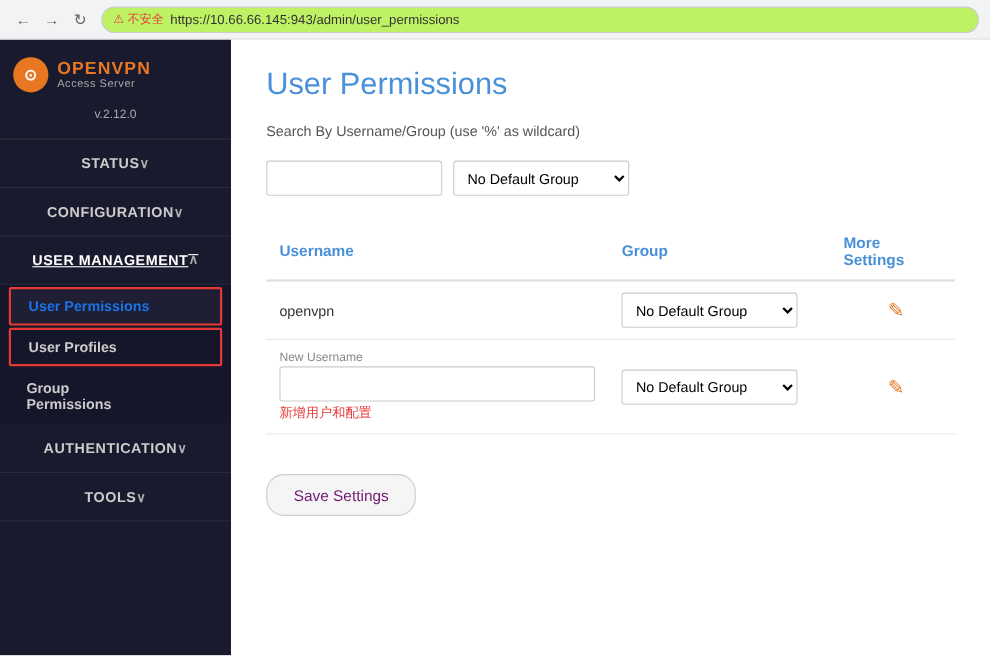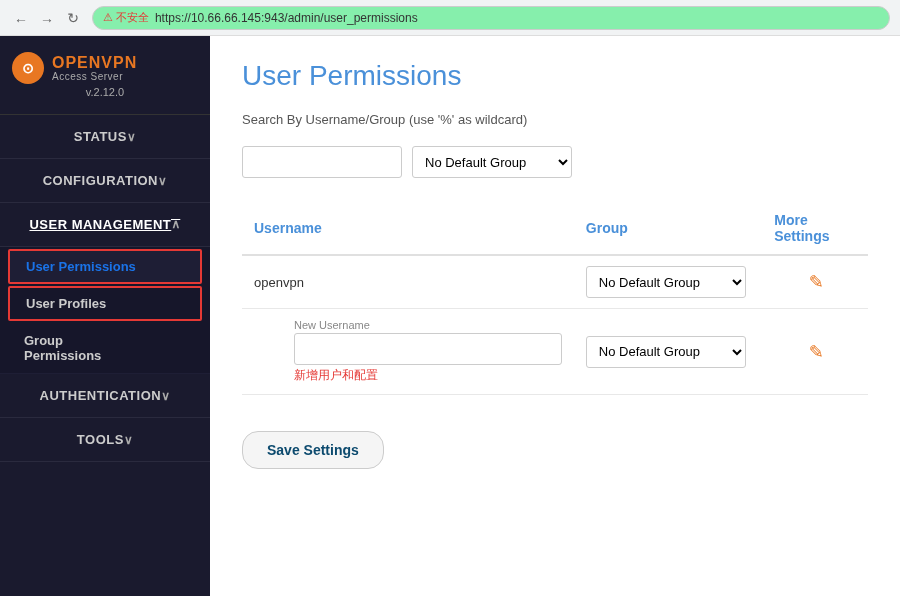--- a/index.html
+++ b/index.html
@@ -27,21 +27,21 @@
       background: none;
       border: none;
       cursor: pointer;
       display: flex; align-items: center; justify-content: center;
       color: #666;
       font-size: 14px;
     }
     .address-bar {
       flex: 1;
       height: 24px;
-      background: #86efac;
+      background: #bef264;
       border: 1px solid #ccc;
       border-radius: 12px;
       display: flex;
       align-items: center;
       padding: 0 10px;
       font-size: 12px;
       color: #333;
       gap: 6px;
     }
     .security-warning {
@@ -105,21 +105,21 @@
     }
     .logo-sub {
       font-size: 10px;
       color: #aaa;
       letter-spacing: 0.5px;
     }
     .logo-version {
       font-size: 11px;
       color: #aaa;
       text-align: center;
-      margin-top: 2px;
+      margin-top: 14px;
     }
     .sidebar-menu-item {
       display: flex;
       align-items: center;
       justify-content: center;
       padding: 14px 16px;
       cursor: pointer;
       color: #ccc;
       font-size: 13px;
       font-weight: bold;
@@ -264,32 +264,30 @@
       margin-top: 2px;
     }
 
     .save-btn {
       background: #f5f5f5;
       border: 1px solid #ccc;
       border-radius: 16px;
       padding: 10px 24px;
       font-size: 14px;
       cursor: pointer;
-      color: #0c4a6e;
+      color: #701a75;
       margin-top: 16px;
-      font-weight: bold;
     }
 
     .new-user-cell {
       position: relative;
     }
     .new-username-wrapper {
       display: flex;
       flex-direction: column;
-      margin-left: 40px;
     }
     .input-label {
       font-size: 11px;
       color: #888;
       margin-bottom: 2px;
     }
   </style>
 </head>
 <body>
 

